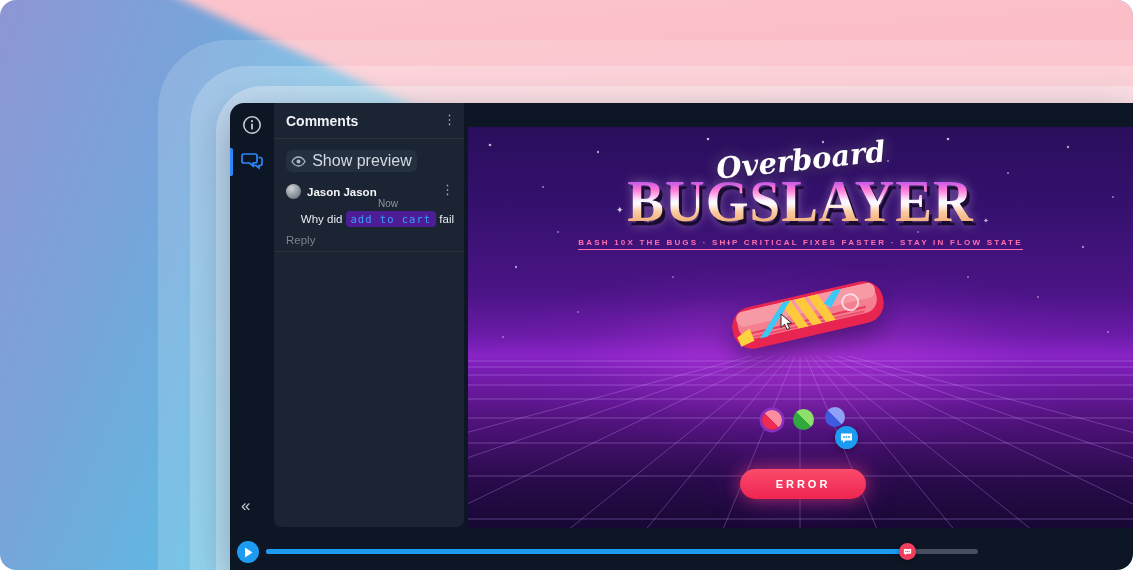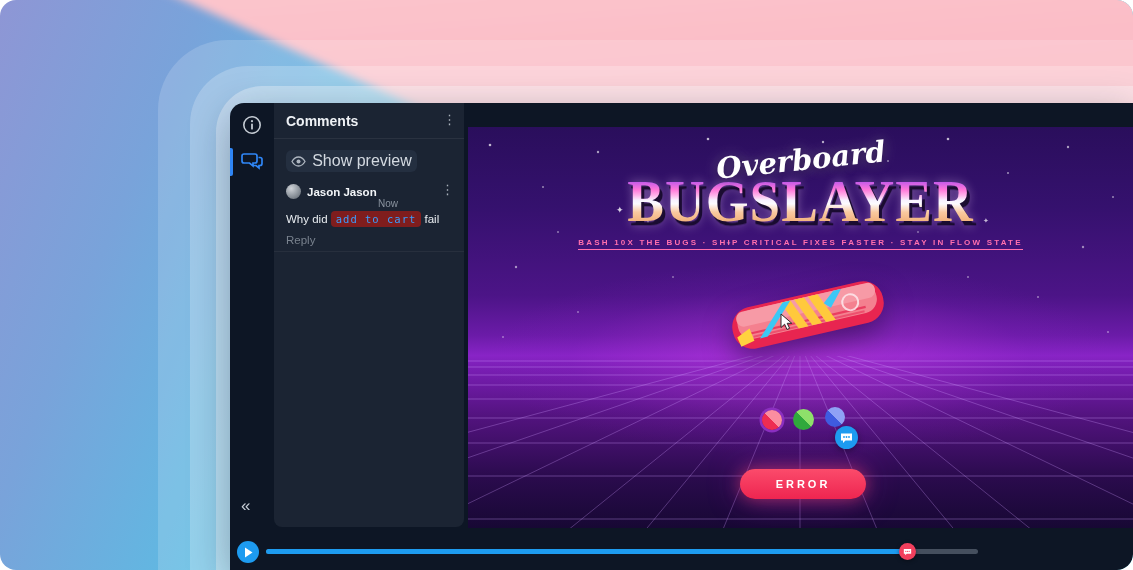--- a/index.html
+++ b/index.html
@@ -21,38 +21,38 @@
 
   
   .sidebar { position:absolute; left:0; top:0; width:44px; height:100%; }
   .icon-btn { position:absolute; left:9px; width:26px; height:26px; display:flex; align-items:center; justify-content:center; cursor:pointer; }
   .icon-btn.info { top:9px; }
   .icon-btn.comments { top:45px; }
   .active-bar { position:absolute; left:0; top:45px; width:3px; height:28px; background:#2f86f6; border-radius:0 2px 2px 0; }
   .collapse-btn { position:absolute; left:11px; top:393px; color:#c6cdd6; font-size:17px; letter-spacing:-2px; cursor:pointer; }
 
   
-  .panel { position:absolute; left:44px; top:0; width:190px; height:424px; background:var(--panel,#1b2433); border-radius:0 0 8px 8px; }
+  .panel { position:absolute; left:44px; top:0; width:190px; height:424px; background:var(--panel,#1b2433); border-radius:0 0 8px 8px;text-align:right; }
   .panel-header { position:absolute; left:0; top:0; width:100%; height:36px; border-bottom:1px solid #2a3240; }
   .panel-title { position:absolute; left:12px; top:10px; font-size:14px; font-weight:700; color:#eef1f5; }
   .kebab { position:absolute; color:#aab2bc; font-size:13px; line-height:1; cursor:pointer; letter-spacing:0; }
   .panel-header .kebab { right:8px; top:10px; }
 
   .show-preview { position:absolute; left:12px; top:47px; width:131px; height:22px; background:#242f40; border-radius:6px;
                   display:flex; align-items:center; justify-content:center; gap:6px; color:#d3d9e0; font-size:16px; cursor:pointer; }
 
   .comment { position:absolute; left:0; top:72px; width:100%; }
   .avatar { position:absolute; left:12px; top:9px; width:15px; height:15px; border-radius:50%;
             background:radial-gradient(circle at 35% 30%, #cfd3d8 0%, #8d949c 55%, #565e68 100%); }
   .author { position:absolute; left:33px; top:11px; font-size:11.5px; font-weight:700; color:#f2f5f8; }
   .c-time { position:absolute; left:104px; top:23px; font-size:10px; color:#8a939f; }
   .comment .kebab { right:10px; top:8px; }
   .c-body { position:absolute; left:12px; top:36px; width:168px; font-size:11.5px; color:#e8ecf0; line-height:17px; }
   .code-chip { font-family:"DejaVu Sans Mono", monospace; font-size:10.5px; color:var(--code,#3b9eff);
-               background:#7f1d1d; border-radius:4px; padding:2px 5px; letter-spacing:1px; cursor:pointer; }
+               background:#4c1d95; border-radius:4px; padding:2px 5px; letter-spacing:1px; cursor:pointer; }
   .reply { position:absolute; left:12px; top:59px; font-size:11.5px; color:#79828e; cursor:pointer; }
   .c-divider { position:absolute; left:0; top:76px; width:100%; height:1px; background:#272f3d; }
 
   
   .video { position:absolute; left:238px; top:24px; width:665px; height:401px; overflow:hidden;
            background:linear-gradient(180deg,#2a0e5c 0%,#35116e 20%,#4c1487 42%,#6b1ba8 52%,#8824c6 57%,#7a1eb5 60%,#53137f 72%,#2b0b4e 87%,#170834 100%); }
   .video svg.scene { position:absolute; left:0; top:0; }
   .glow { position:absolute; left:0; top:0; width:100%; height:100%;
           background:radial-gradient(ellipse 420px 130px at 50% 232px, rgba(217,70,239,.4), rgba(140,34,196,.12) 55%, transparent 75%); }
 

